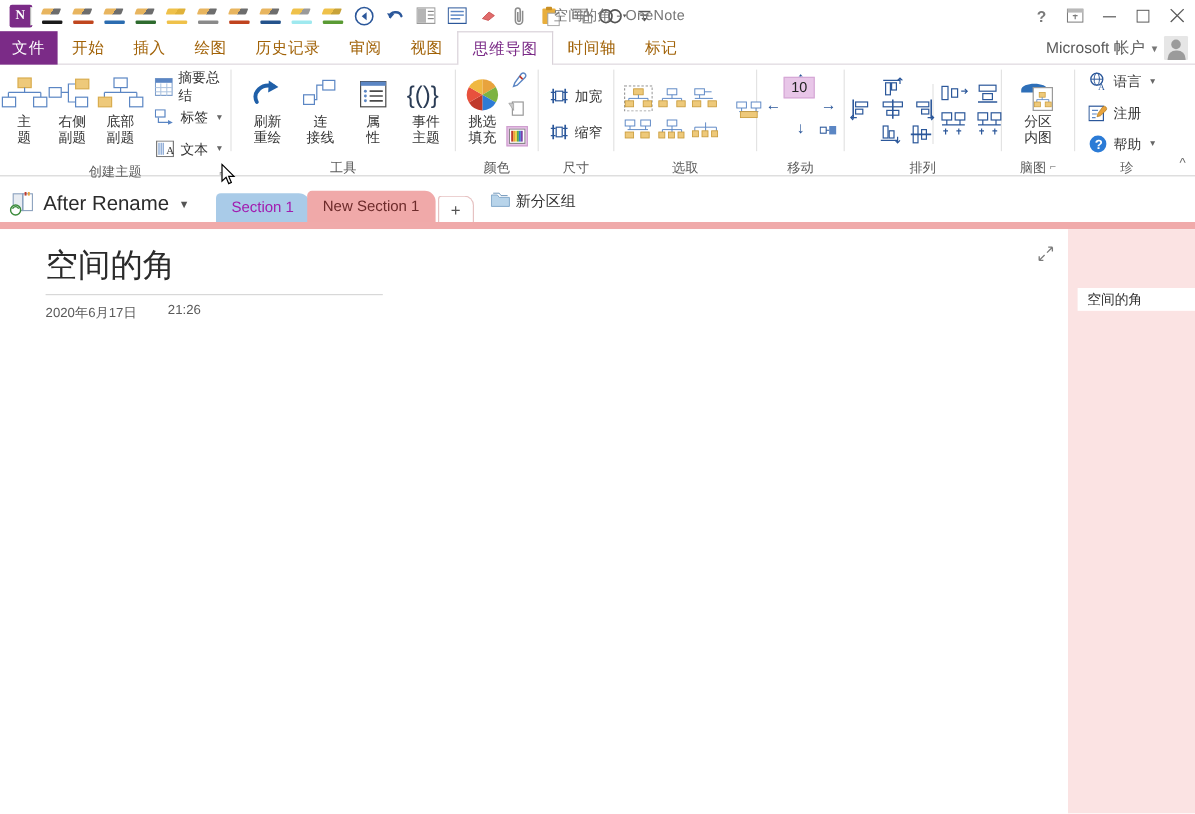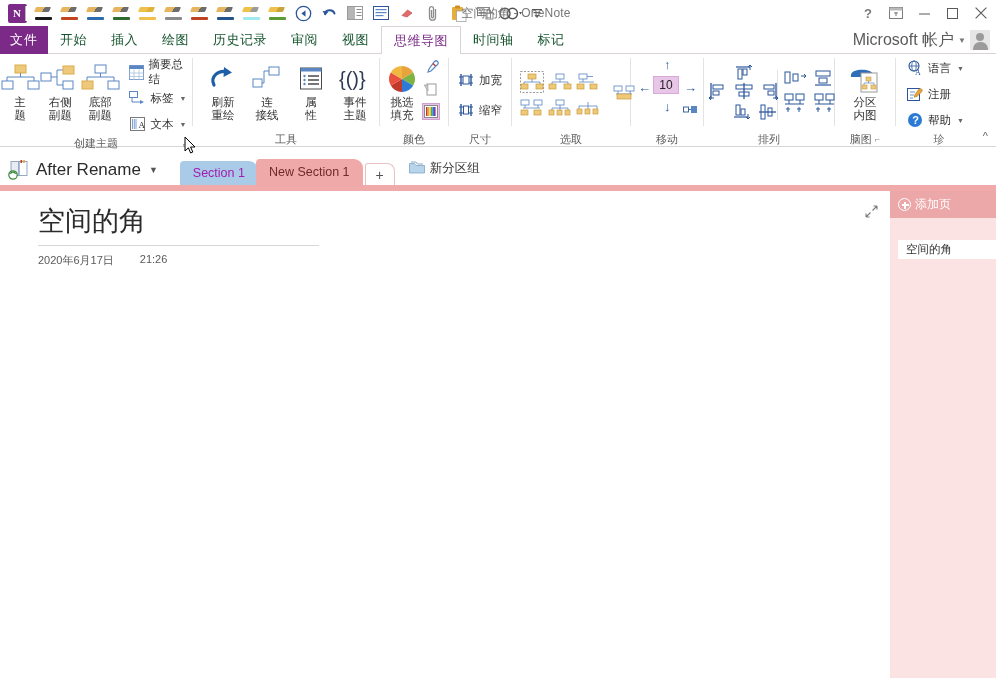--- a/index.html
+++ b/index.html
@@ -68,34 +68,34 @@
     border-bottom:1px solid #d9d2d9;
     display:flex; align-items:stretch;
   }
   .tab-file {
     background:#7b2b87; color:#fff; font-size:13px;
     display:flex; align-items:center; justify-content:center;
     width:48px; height:28px; letter-spacing:1px;
   }
   .tab {
     display:flex; align-items:center; justify-content:center;
-    padding:0 12px; font-size:13px; color:#14532d; height:28px;
+    padding:0 12px; font-size:13px; color:#a16207; height:28px;
     letter-spacing:.5px;
   }
   .tab.active {
     color:#7b2b87; background:#fff;
     border-left:1px solid #d9d2d9; border-right:1px solid #d9d2d9;
     border-top:1px solid #d9d2d9;
     margin-bottom:-1px; height:29px;
   }
   .account {
     position:absolute; right:0; top:0; height:28px; display:flex; align-items:center; gap:4px;
     padding-right:6px;
   }
-  .account-name { font-size:16px; color:#5a5a5a; }
+  .account-name { font-size:13px; color:#5a5a5a; }
   .caret { font-size:8px; color:#777; }
   .avatar {
     width:20px; height:20px; background:#e6e6e6; border-radius:1px; position:relative; overflow:hidden;
   }
   .avatar:before{content:"";position:absolute;width:8px;height:8px;border-radius:50%;background:#9b9b9b;left:6px;top:3px;}
   .avatar:after{content:"";position:absolute;width:15px;height:9px;border-radius:7px 7px 0 0;background:#9b9b9b;left:2.5px;top:12px;}
 
   
   .ribbon {
     position:absolute; top:54px; left:0; width:996px; height:93px;
@@ -126,21 +126,21 @@
 
   .gexpand { font-size:9px; color:#8c8c8c; }
 
   
   .selgrid { display:grid; grid-template-columns:repeat(3,28px); grid-template-rows:repeat(2,26px); }
   .selcell { display:flex; align-items:center; justify-content:center; }
 
   
   .movepad { position:relative; width:62px; height:60px; }
   .movepad .mid {
-    position:absolute; left:17px; top:20px; width:26px; height:18px;
+    position:absolute; left:17px; top:8px; width:26px; height:18px;
     background:#e8c6e8; border:1px solid #d6a9d6;
     display:flex; align-items:center; justify-content:center;
     font-size:12px; color:#222;
   }
   .mv { position:absolute; color:#2b579a; font-size:13px; line-height:1; }
 
   .arrgrid { position:relative; width:78px; height:62px; }
   .arrgrid .ai { position:absolute; }
 
   .arrgrid2 { position:relative; width:62px; height:62px; }
@@ -954,20 +954,16 @@
     </div>
     <span class="expandicon">
       <svg width="13" height="13" viewBox="0 0 13 13">
         <path d="M12 1 L7.5 5.5 M12 1 L12 4.5 M12 1 L8.5 1" stroke="#7a7a7a" stroke-width="1.1" fill="none"></path>
         <path d="M1 12 L5.5 7.5 M1 12 L1 8.5 M1 12 L4.5 12" stroke="#7a7a7a" stroke-width="1.1" fill="none"></path>
       </svg>
     </span>
   </div>
 
   <div class="pagepane">
-    <div class="addpage">
-      <span class="plus-circ"></span>
-      <span>添加页</span>
-    </div>
     <div class="pageitem">空间的角</div>
   </div>
 
 </div>
 
 </body></html>

